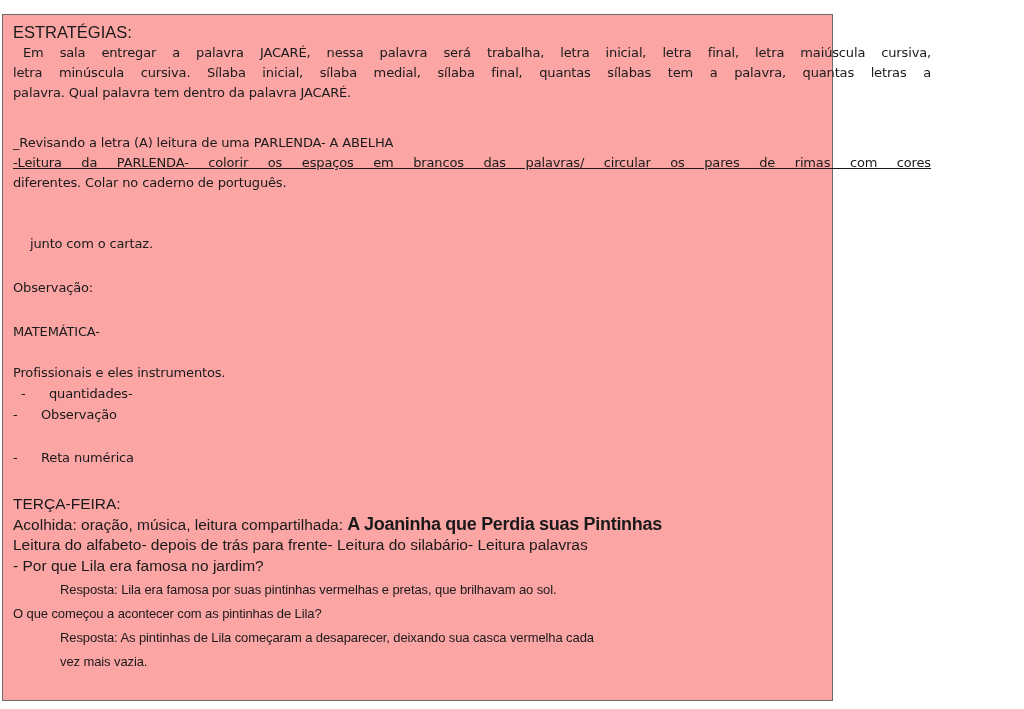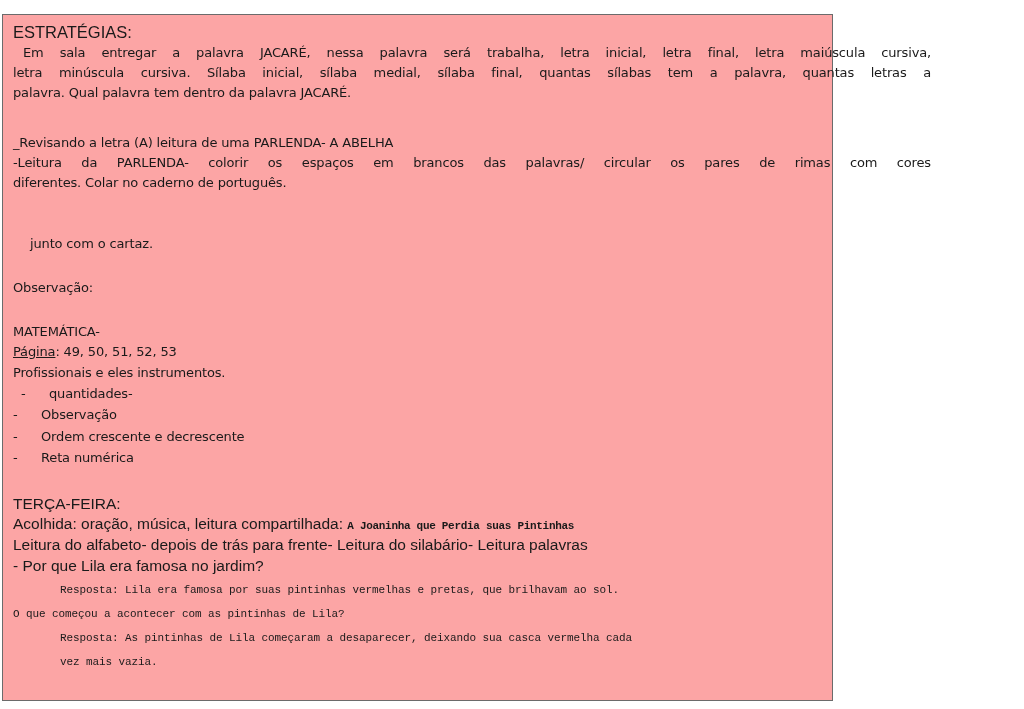--- a/index.html
+++ b/index.html
@@ -5,57 +5,51 @@
     html, body { margin: 0; padding: 0; background: #ffffff; }
     body { width: 1024px; height: 709px; position: relative; overflow: hidden; color: #1a1a1a; }
     .page {
       position: absolute; left: 2px; top: 14px; width: 831px; height: 687px;
       border: 1.5px solid #6b6b6b; box-sizing: border-box; background: #fca5a5;
     }
     .ln { position: absolute; left: 10px; white-space: nowrap; font-family: "Liberation Sans", sans-serif; font-size: 14.5px; line-height: 18px; }
     .just { width: 918px; text-align: justify; text-align-last: justify; white-space: normal; }
     .sans2 { font-family: "DejaVu Sans", sans-serif; font-size: 13px; letter-spacing: -0.15px; }
     .head { font-family: "Liberation Sans", sans-serif; font-size: 16.5px; }
-    .big { font-family: Liberation Mono, monospace; font-size: 11px; letter-spacing: -0.1px; }
+    .big { font-family: Liberation Sans, sans-serif; font-size: 13px; letter-spacing: -0.1px; }
     .terca { font-family: "Liberation Sans", sans-serif; font-size: 15.5px; }
-    .bold-title { font-family: Liberation Mono, monospace; font-weight: bold; font-size: 11px; letter-spacing: -0.3px; }
+    .bold-title { font-family: Liberation Sans, sans-serif; font-weight: bold; font-size: 18px; letter-spacing: -0.3px; }
     .u { text-decoration: underline; }
     .dash { display: inline-block; width: 28px; }
     .indent { left: 57px; }
   </style>
 </head>
 <body>
 
 <div class="page">
 
   <div class="ln head" style="top:8px;">ESTRATÉGIAS:</div>
   <div class="ln sans2 just" style="top:29px; padding-left:10px; width:908px;">Em sala entregar  a  palavra  JACARÉ, nessa palavra será trabalha, letra inicial, letra final, letra maiúscula cursiva,</div>
   <div class="ln sans2 just" style="top:49px;">letra minúscula cursiva. Sílaba inicial, sílaba medial, sílaba final, quantas sílabas tem a palavra, quantas letras a</div>
   <div class="ln sans2" style="top:69px;">palavra. Qual palavra tem dentro da palavra JACARÉ.</div>
 
   <div class="ln sans2" style="top:119px;">_Revisando a letra (A) leitura de uma PARLENDA- A ABELHA</div>
-  <div class="ln sans2 just" style="top:139px;">-Leitura da PARLENDA- colorir os espaços em brancos das palavras/ circular os pares de rimas com cores</div>
+  <div class="ln sans2 just" style="top:139px;text-decoration:underline;">-Leitura da PARLENDA- colorir os espaços em brancos das palavras/ circular os pares de rimas com cores</div>
   <div class="ln sans2" style="top:159px;">diferentes. Colar no caderno de português.</div>
   <div class="ln sans2" style="top:220px;margin-left:17px;">junto com o cartaz.</div>
 
   <div class="ln sans2" style="top:264px;">Observação:</div>
 
   <div class="ln sans2" style="top:308px;">MATEMÁTICA-</div>
-  <div class="ln sans2" style="top:328px;">
-    <span class="u">Página</span><span>: 49, 50, 51, 52, 53</span>
-  </div>
   <div class="ln sans2" style="top:349px;">Profissionais e eles instrumentos.</div>
   <div class="ln sans2" style="top:370px;margin-left:8px;">
     <span class="dash">-</span><span>quantidades-</span>
   </div>
   <div class="ln sans2" style="top:391px;">
     <span class="dash">-</span><span>Observação</span>
-  </div>
-  <div class="ln sans2" style="top:413px;">
-    <span class="dash">-</span><span>Ordem crescente e decrescente</span>
   </div>
   <div class="ln sans2" style="top:434px;">
     <span class="dash">-</span><span>Reta numérica</span>
   </div>
 
   <div class="ln terca" style="top:480px;">TERÇA-FEIRA:</div>
   <div class="ln terca" style="top:500px;">
     <span>Acolhida: oração, música, leitura compartilhada:  </span><span class="bold-title">A Joaninha que Perdia suas Pintinhas</span>
   </div>
   <div class="ln terca" style="top:521px;">Leitura do alfabeto- depois de trás para frente- Leitura do silabário- Leitura palavras</div>

